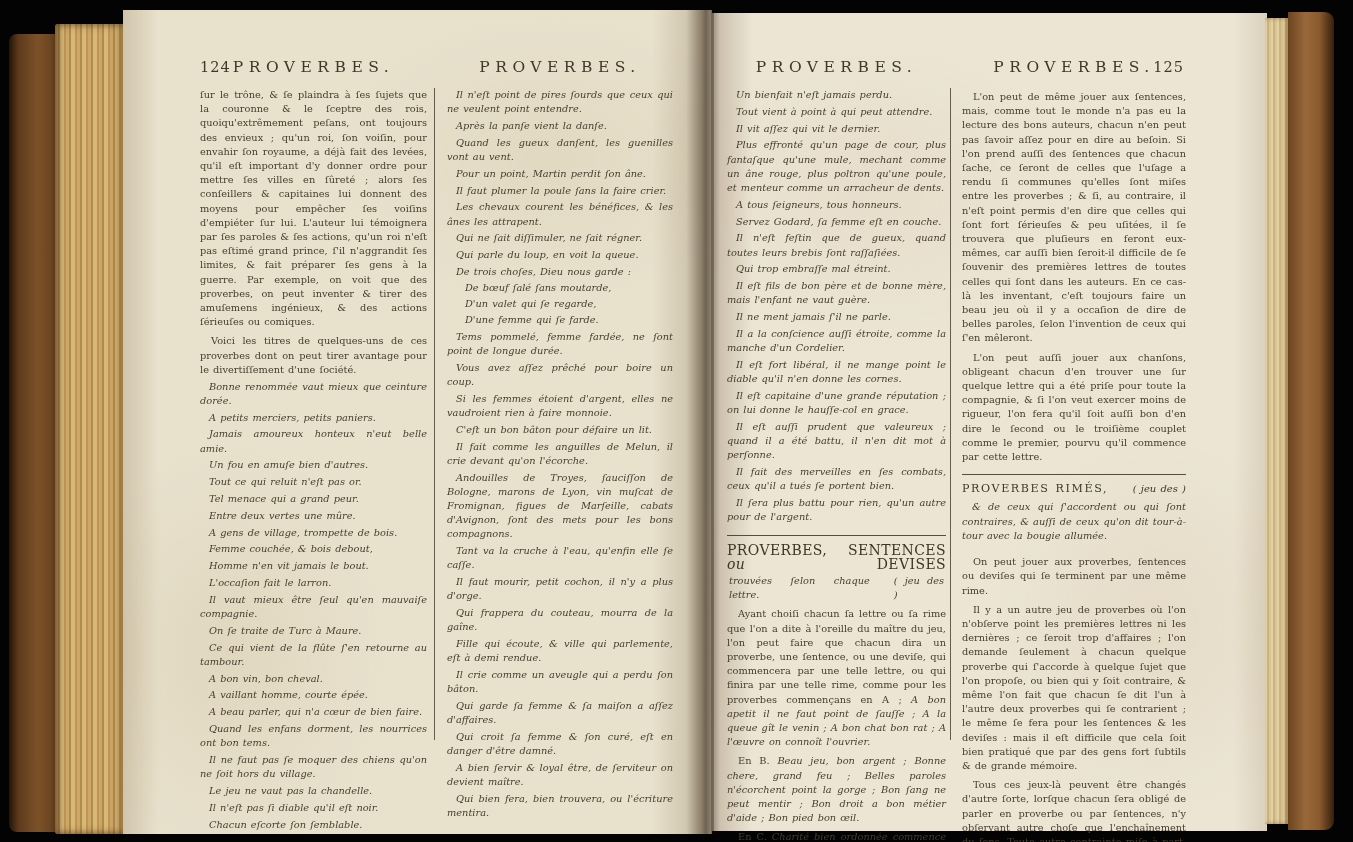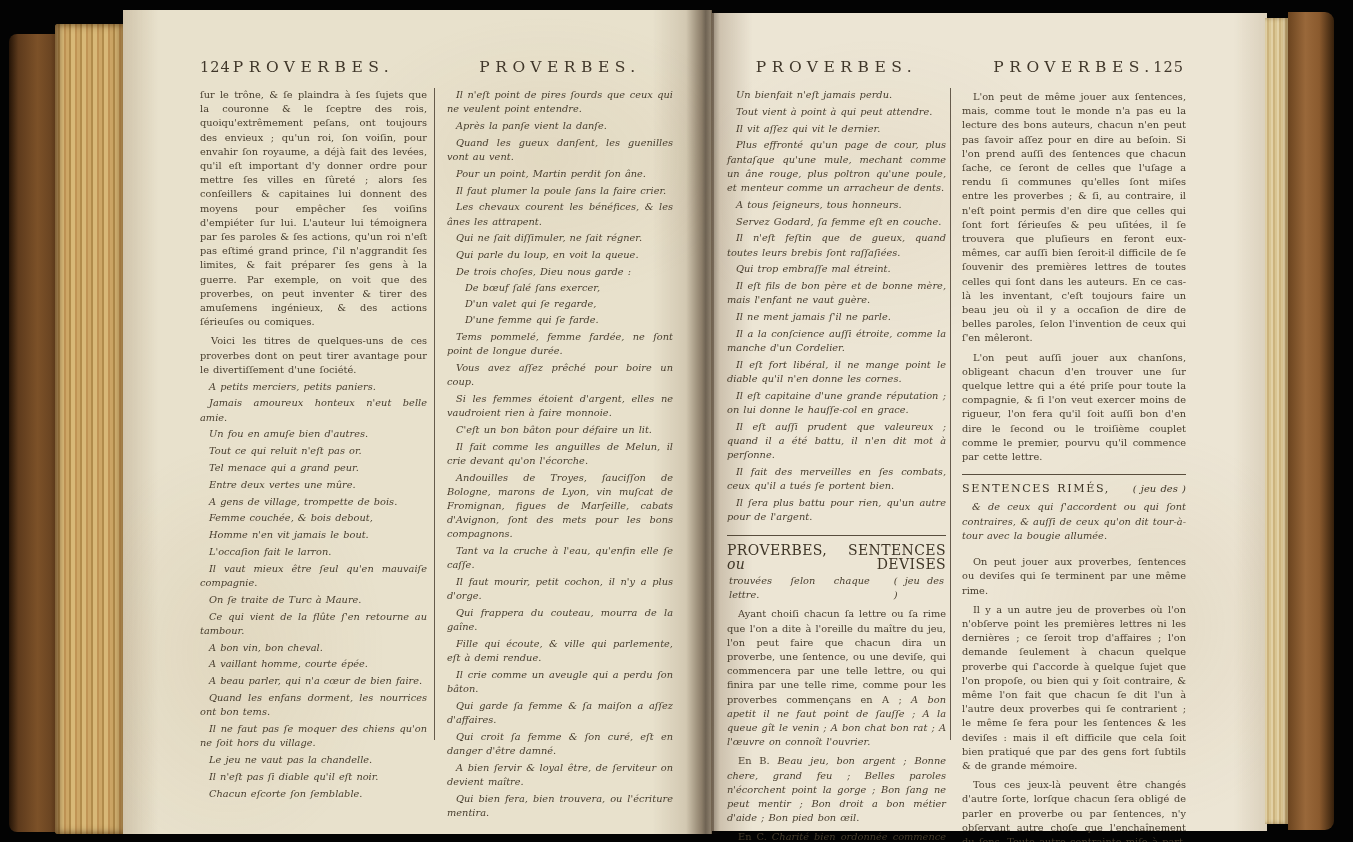--- a/index.html
+++ b/index.html
@@ -82,20 +82,21 @@
   <div class="vrule vrule-right"></div>
 
   <div class="col" id="col1">
     <div class="colhead">
       <span class="num numl">124</span>
       <span class="title">PROVERBES.</span>
     </div>
     <div class="colbody">
         <p class="bc"><span class="rm">ſur le trône, &amp; ſe plaindra à ſes ſujets que la couronne &amp; le ſceptre des rois, quoiqu'extrêmement peſans, ont toujours des envieux ; qu'un roi, ſon voiſin, pour envahir ſon royaume, a déjà fait des levées, qu'il eſt important d'y donner ordre pour mettre ſes villes en ſûreté ; alors ſes conſeillers &amp; capitaines lui donnent des moyens pour empêcher ſes voiſins d'empiéter ſur lui. L'auteur lui témoignera par ſes paroles &amp; ſes actions, qu'un roi n'eſt pas eſtimé grand prince, ſ'il n'aggrandit ſes limites, &amp; fait préparer ſes gens à la guerre. Par exemple, on voit que des proverbes, on peut inventer &amp; tirer des amuſemens ingénieux, &amp; des actions ſérieuſes ou comiques.</span></p>
         <p class="b"><span class="rm">Voici les titres de quelques-uns de ces proverbes dont on peut tirer avantage pour le divertiſſement d'une ſociété.</span></p>
+        <p class="p"><span class="it">Bonne renommée vaut mieux que ceinture dorée.</span></p>
         <p class="p"><span class="it">A petits merciers, petits paniers.</span></p>
         <p class="p"><span class="it">Jamais amoureux honteux n'eut belle amie.</span></p>
         <p class="p"><span class="it">Un fou en amuſe bien d'autres.</span></p>
         <p class="p"><span class="it">Tout ce qui reluit n'eſt pas or.</span></p>
         <p class="p"><span class="it">Tel menace qui a grand peur.</span></p>
         <p class="p"><span class="it">Entre deux vertes une mûre.</span></p>
         <p class="p"><span class="it">A gens de village, trompette de bois.</span></p>
         <p class="p"><span class="it">Femme couchée, &amp; bois debout,</span></p>
         <p class="p"><span class="it">Homme n'en vit jamais le bout.</span></p>
         <p class="p"><span class="it">L'occaſion fait le larron.</span></p>
@@ -120,21 +121,21 @@
     <div class="colbody">
         <p class="p"><span class="it">Il n'eſt point de pires ſourds que ceux qui ne veulent point entendre.</span></p>
         <p class="p"><span class="it">Après la panſe vient la danſe.</span></p>
         <p class="p"><span class="it">Quand les gueux danſent, les guenilles vont au vent.</span></p>
         <p class="p"><span class="it">Pour un point, Martin perdit ſon âne.</span></p>
         <p class="p"><span class="it">Il faut plumer la poule ſans la faire crier.</span></p>
         <p class="p"><span class="it">Les chevaux courent les bénéfices, &amp; les ânes les attrapent.</span></p>
         <p class="p"><span class="it">Qui ne ſait diſſimuler, ne ſait régner.</span></p>
         <p class="p"><span class="it">Qui parle du loup, en voit la queue.</span></p>
         <p class="p"><span class="it">De trois choſes, Dieu nous garde :</span></p>
-        <p class="s"><span class="it">De bœuf ſalé ſans exercer,</span></p>
+        <p class="s"><span class="it">De bœuf ſalé ſans moutarde,</span></p>
         <p class="s"><span class="it">D'un valet qui ſe regarde,</span></p>
         <p class="s"><span class="it">D'une femme qui ſe farde.</span></p>
         <p class="p"><span class="it">Tems pommelé, femme fardée, ne ſont point de longue durée.</span></p>
         <p class="p"><span class="it">Vous avez aſſez prêché pour boire un coup.</span></p>
         <p class="p"><span class="it">Si les femmes étoient d'argent, elles ne vaudroient rien à faire monnoie.</span></p>
         <p class="p"><span class="it">C'eſt un bon bâton pour défaire un lit.</span></p>
         <p class="p"><span class="it">Il fait comme les anguilles de Melun, il crie devant qu'on l'écorche.</span></p>
         <p class="p"><span class="it">Andouilles de Troyes, ſauciſſon de Bologne, marons de Lyon, vin muſcat de Fromignan, figues de Marſeille, cabats d'Avignon, ſont des mets pour les bons compagnons.</span></p>
         <p class="p"><span class="it">Tant va la cruche à l'eau, qu'enfin elle ſe caſſe.</span></p>
         <p class="p"><span class="it">Il faut mourir, petit cochon, il n'y a plus d'orge.</span></p>
@@ -184,21 +185,21 @@
   <div class="col" id="col4">
     <div class="colhead">
       <span class="title">PROVERBES.</span>
       <span class="num numr">125</span>
     </div>
     <div class="colbody">
         <p class="b"><span class="rm">L'on peut de même jouer aux ſentences, mais, comme tout le monde n'a pas eu la lecture des bons auteurs, chacun n'en peut pas ſavoir aſſez pour en dire au beſoin. Si l'on prend auſſi des ſentences que chacun ſache, ce ſeront de celles que l'uſage a rendu ſi communes qu'elles ſont miſes entre les proverbes ; &amp; ſi, au contraire, il n'eſt point permis d'en dire que celles qui ſont fort ſérieuſes &amp; peu uſitées, il ſe trouvera que pluſieurs en feront eux-mêmes, car auſſi bien ſeroit-il difficile de ſe ſouvenir des premières lettres de toutes celles qui ſont dans les auteurs. En ce cas-là les inventant, c'eſt toujours faire un beau jeu où il y a occaſion de dire de belles paroles, ſelon l'invention de ceux qui ſ'en mêleront.</span></p>
         <p class="b"><span class="rm">L'on peut auſſi jouer aux chanſons, obligeant chacun d'en trouver une ſur quelque lettre qui a été priſe pour toute la compagnie, &amp; ſi l'on veut exercer moins de rigueur, l'on fera qu'il ſoit auſſi bon d'en dire le ſecond ou le troiſième couplet comme le premier, pourvu qu'il commence par cette lettre.</span></p>
         <div class="hrule"></div>
         <p class="t3">
-          <span class="rm">SENTENCES RIMÉS,</span>
+          <span class="rm">PROVERBES RIMÉS,</span>
           <span class="it">( jeu des )</span>
         </p>
         <p class="t4"><span class="it">&amp; de ceux qui ſ'accordent ou qui ſont contraires, &amp; auſſi de ceux qu'on dit tour-à-tour avec la bougie allumée.</span></p>
         <p class="b"><span class="rm">On peut jouer aux proverbes, ſentences ou deviſes qui ſe terminent par une même rime.</span></p>
         <p class="b"><span class="rm">Il y a un autre jeu de proverbes où l'on n'obſerve point les premières lettres ni les dernières ; ce ſeroit trop d'affaires ; l'on demande ſeulement à chacun quelque proverbe qui ſ'accorde à quelque ſujet que l'on propoſe, ou bien qui y ſoit contraire, &amp; même l'on fait que chacun ſe dit l'un à l'autre deux proverbes qui ſe contrarient ; le même ſe fera pour les ſentences &amp; les deviſes : mais il eſt difficile que cela ſoit bien pratiqué que par des gens fort ſubtils &amp; de grande mémoire.</span></p>
         <p class="b"><span class="rm">Tous ces jeux-là peuvent être changés d'autre ſorte, lorſque chacun ſera obligé de parler en proverbe ou par ſentences, n'y obſervant autre choſe que l'enchaînement du ſens. Toute autre contrainte miſe à part, l'on peut encore obliger chacun de dire un</span></p>
       </div>
   </div>
 </div>
 

